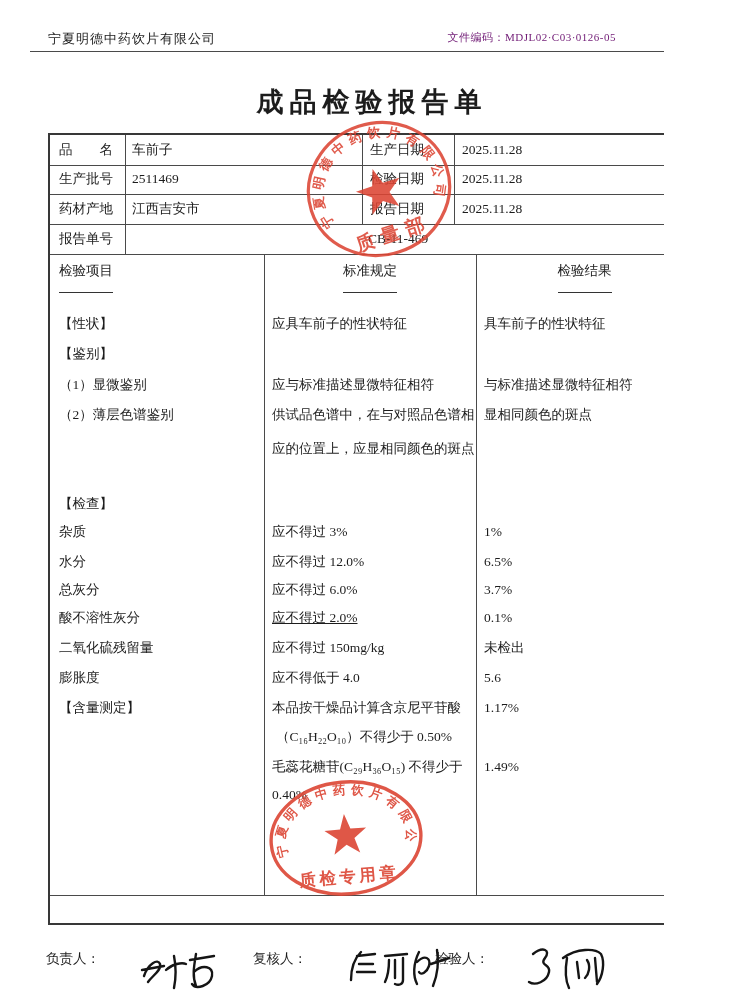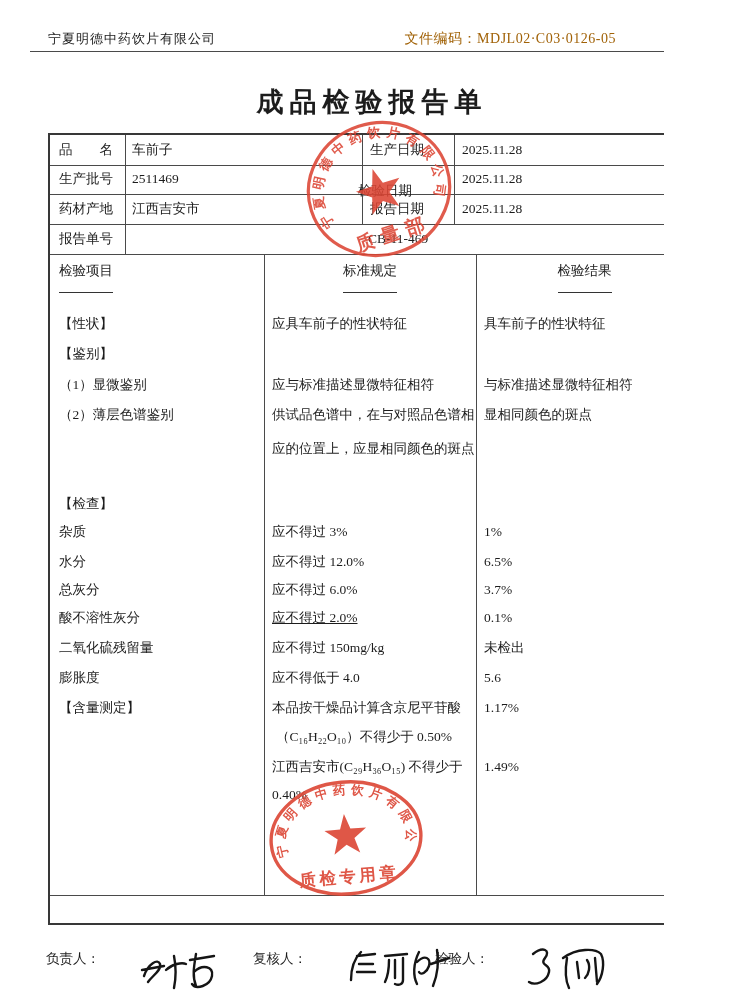--- a/index.html
+++ b/index.html
@@ -1,20 +1,20 @@
 <!DOCTYPE html>
 <html><head>
 <meta charset="utf-8">
 <style>
   html,body{margin:0;padding:0;background:#ffffff;}
   .sheet{position:relative;width:664px;height:1000px;background:#fff;overflow:hidden;
          font-family:"Liberation Serif","DejaVu Serif",serif;color:#1c1c1c;}
   .abs{position:absolute;white-space:pre;}
   .hdr-company{left:48px;top:30px;font-size:13px;letter-spacing:1px;}
-  .hdr-code{right:48px;top:30px;font-size:14px;color:#a16207;letter-spacing:.5px;}
+  .hdr-code{right:48px;top:30px;font-size:11px;color:#701a75;letter-spacing:.5px;}
   .hdr-rule{left:30px;top:51px;width:684px;height:1px;background:#4a4a4a;}
   .title{left:0;top:84px;width:744px;text-align:center;font-size:27px;font-weight:700;letter-spacing:6px;}
   .frame{position:absolute;left:48px;top:133px;width:645px;height:792px;border:2px solid #383838;box-sizing:border-box;}
   .hline{position:absolute;left:0;width:100%;height:1px;background:#4a4a4a;}
   .vline{position:absolute;width:1px;background:#4a4a4a;}
   .cell{position:absolute;font-size:13.5px;line-height:20px;white-space:pre;}
   .ul{border-bottom:1px solid #333;padding-bottom:14px;}
   .bold{font-weight:700;}
   .stamp{position:absolute;pointer-events:none;}
   .sig-label{font-size:13.5px;}
@@ -43,21 +43,21 @@
     <div class="vline" style="left:214px;top:119px;height:641px;"></div>
     <div class="vline" style="left:426px;top:119px;height:641px;"></div>
 
     <div class="cell" style="left:9px;top:5px;">品　　名</div>
     <div class="cell" style="left:82px;top:5px;">车前子</div>
     <div class="cell" style="left:320px;top:5px;">生产日期</div>
     <div class="cell" style="left:412px;top:5px;">2025.11.28</div>
 
     <div class="cell" style="left:9px;top:34px;">生产批号</div>
     <div class="cell" style="left:82px;top:34px;">2511469</div>
-    <div class="cell" style="left:308px;top:34px;margin-top:12px;">检验日期</div>
+    <div class="cell" style="left:320px;top:34px;">检验日期</div>
     <div class="cell" style="left:412px;top:34px;">2025.11.28</div>
 
     <div class="cell" style="left:9px;top:64px;">药材产地</div>
     <div class="cell" style="left:82px;top:64px;">江西吉安市</div>
     <div class="cell" style="left:320px;top:64px;">报告日期</div>
     <div class="cell" style="left:412px;top:64px;">2025.11.28</div>
 
     <div class="cell" style="left:9px;top:94px;">报告单号</div>
     <div class="cell" style="left:318px;top:94px;">CB-11-469</div>
 
@@ -83,21 +83,21 @@
     <div class="cell" style="left:222px;top:240px;">应与标准描述显微特征相符</div>
     <div class="cell" style="left:222px;top:304px;">应的位置上，应显相同颜色的斑点</div>
     <div class="cell" style="left:222px;top:387px;">应不得过 3%</div>
     <div class="cell" style="left:222px;top:417px;">应不得过 12.0%</div>
     <div class="cell" style="left:222px;top:445px;">应不得过 6.0%</div>
     <div class="cell" style="left:222px;top:473px;text-decoration:underline;">应不得过 2.0%</div>
     <div class="cell" style="left:222px;top:503px;">应不得过 150mg/kg</div>
     <div class="cell" style="left:222px;top:533px;">应不得低于 4.0</div>
     <div class="cell" style="left:222px;top:563px;">本品按干燥品计算含京尼平苷酸</div>
     <div class="cell" style="left:226px;top:592px;">（C₁₆H₂₂O₁₀）不得少于 0.50%</div>
-    <div class="cell" style="left:222px;top:622px;">江西吉安市(C₂₉H₃₆O₁₅) 不得少于</div>
+    <div class="cell" style="left:222px;top:622px;">毛蕊花糖苷(C₂₉H₃₆O₁₅) 不得少于</div>
     <div class="cell" style="left:222px;top:650px;">0.40%</div>
 
     <div class="cell" style="left:434px;top:179px;">具车前子的性状特征</div>
     <div class="cell" style="left:434px;top:240px;">与标准描述显微特征相符</div>
     <div class="cell" style="left:434px;top:270px;">显相同颜色的斑点</div>
     <div class="cell" style="left:434px;top:387px;">1%</div>
     <div class="cell" style="left:434px;top:417px;">6.5%</div>
     <div class="cell" style="left:434px;top:445px;">3.7%</div>
     <div class="cell" style="left:434px;top:473px;">0.1%</div>
     <div class="cell" style="left:434px;top:503px;">未检出</div>

